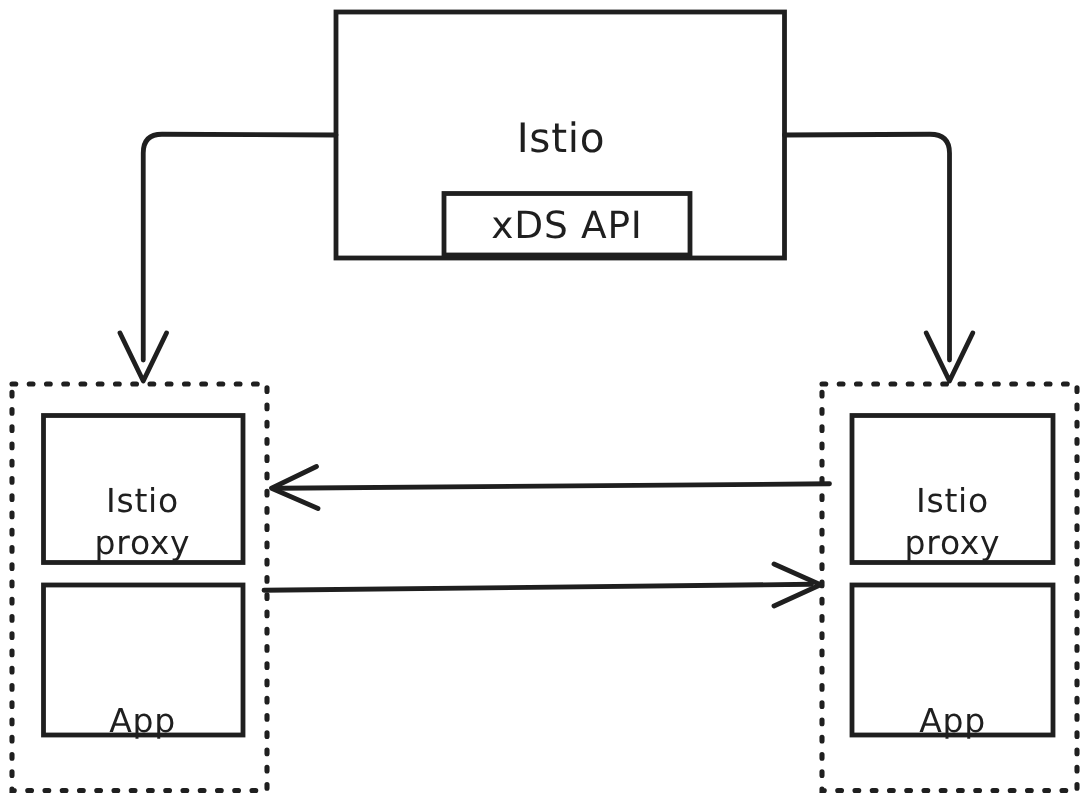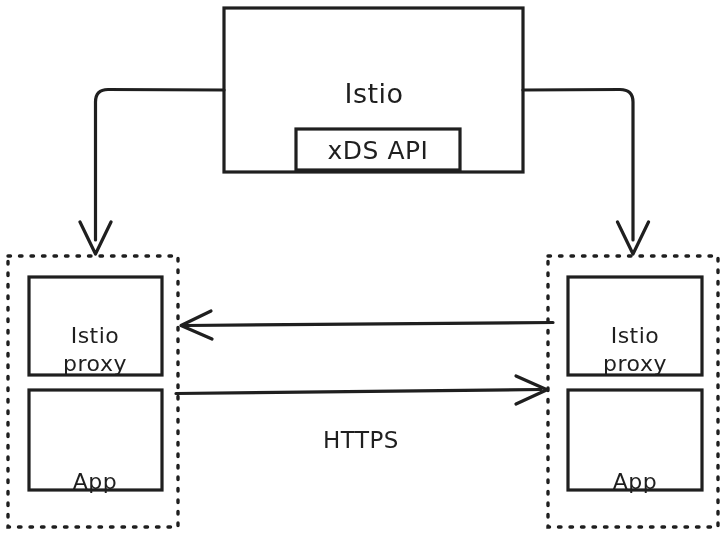--- a/index.html
+++ b/index.html
@@ -85,15 +85,14 @@
 
   <div class="label node-label" style="left:95px; top:443px;">App</div>
 
   <div class="label node-label" style="left:635px; top:310px;">
     <div>Istio</div>
     <div>proxy</div>
   </div>
 
   <div class="label node-label" style="left:635px; top:443px;">App</div>
 
-  <div class="label" id="https-label" style="left:361px; top:440px;">HTTPS</div>
 
 </div>
 
 </body></html>

